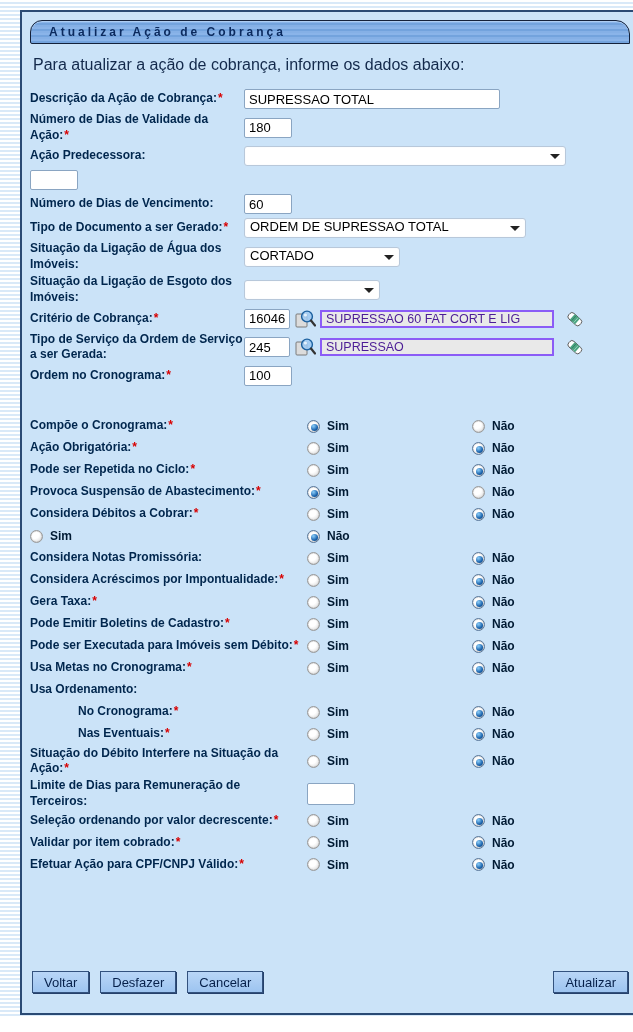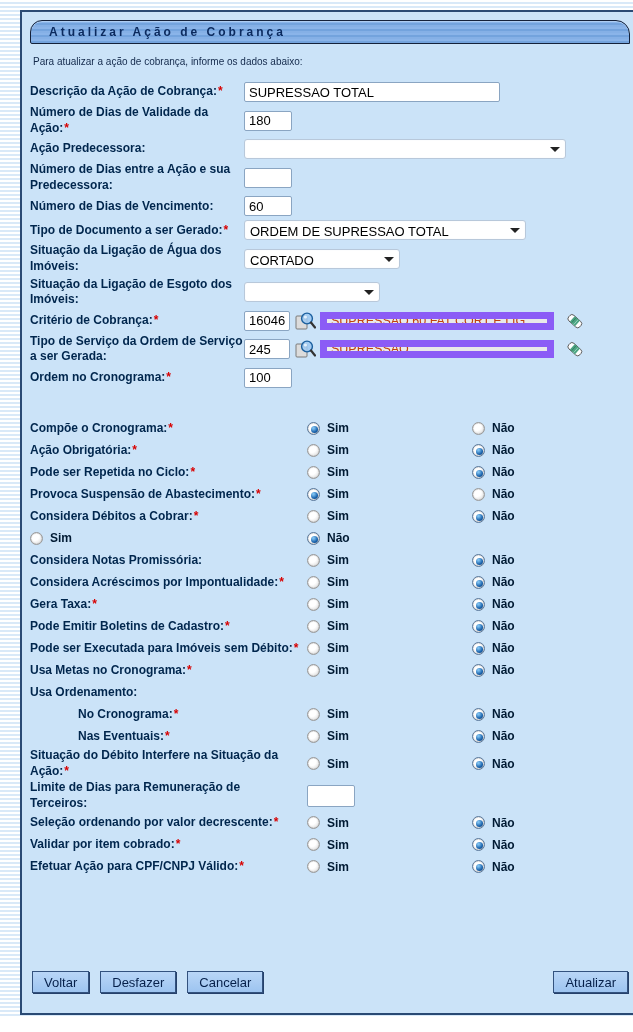--- a/index.html
+++ b/index.html
@@ -24,21 +24,21 @@
     height:24px; flex:none;
     background:repeating-linear-gradient(180deg,#8ab4e9 0 2px,#73a3dd 2px 4px,#85b0e6 4px 6px);
     border:1px solid #14213a; border-radius:12px 14px 0 2px;
     display:flex; align-items:center; padding-left:18px;
     box-shadow:inset 0 1px 0 #aecdf2;
   }
   .title-bar .title {
     font-size:12px; font-weight:bold; letter-spacing:3px; color:#0b2a5e;
   }
 
-  .intro { margin:12px 3px 4px 3px; font-size:10px; color:#13294b; }
+  .intro { margin:12px 3px 4px 3px; font-size:16px; color:#13294b; }
 
   .fields { margin-top:8px; }
   .field-row {
     display:grid; grid-template-columns:214px 1fr; align-items:center;
     margin:2px 0; min-height:22px;
   }
   .label { font-size:12px; font-weight:bold; color:#00264d; line-height:1.3; padding-right:0; }
   .req { color:#d80000; margin-left:1px; }
 
   .control { display:flex; align-items:center; gap:4px; }
@@ -46,34 +46,34 @@
   .txt {
     height:20px; border:1px solid #8aa5c2; border-radius:2px; background:#fff;
     font-family:"Liberation Sans", sans-serif; font-size:13px; color:#000; padding:1px 4px;
   }
   .w256 { width:256px; }
   .w48  { width:48px; }
   .w44  { width:46px; }
 
   .select {
     position:relative; height:20px; background:#fff; border:1px solid #b8c8da;
-    border-radius:3px; display:flex; align-items:flex-end; padding:0 18px 0 5px;
+    border-radius:3px; display:flex; align-items:flex-start; padding:0 18px 8px 5px;
     font-size:13px; color:#000; cursor:default;
     box-shadow:inset 0 0 1px #dfe9f4;
   }
   .sel-arrow {
     position:absolute; right:5px; top:7px; width:0; height:0;
     border-left:5px solid transparent; border-right:5px solid transparent;
     border-top:5px solid #222;
   }
   .w322 { width:322px; } .w282 { width:282px; } .w156 { width:156px; } .w136 { width:136px; }
 
   .readonly {
-    height:18px; width:234px; background:#e9e9e9; border:7px solid #8b5cf6;
-    display:flex; align-items:center; padding:0 4px; font-size:12.5px; color:#c2410c;
+    height:18px; width:234px; background:#e9e9e9; border:2px solid #8b5cf6;
+    display:flex; align-items:center; padding:0 4px; font-size:12.5px; color:#4c1d95;
     white-space:nowrap; overflow:hidden;
   }
   .icon-btn { display:inline-flex; width:22px; height:21px; align-items:center; justify-content:center; cursor:pointer; }
   .eraser-btn { margin-left:6px; }
 
   .section-gap { height:26px; }
 
   .radio-row {
     display:grid; grid-template-columns:277px 165px 1fr; align-items:center;
     margin:1px 0; min-height:21px;
@@ -138,21 +138,20 @@
         <span class="label"><span>Ação Predecessora:</span><span class="req"></span></span>
         <span class="control">
           <span class="select w322">
               <span></span>
               <span class="sel-arrow"></span>
             </span>
         </span>
       </div>
 
       <div class="field-row">
-        <span class="label"><span>Número de Dias entre a Ação e sua Predecessora:</span><span class="req"></span></span>
         <span class="control">
             <input class="txt w48" value="" style="">
           </span>
       </div>
 
       <div class="field-row">
         <span class="label"><span>Número de Dias de Vencimento:</span><span class="req"></span></span>
         <span class="control">
             <input class="txt w48" value="60" style="">
           </span>

